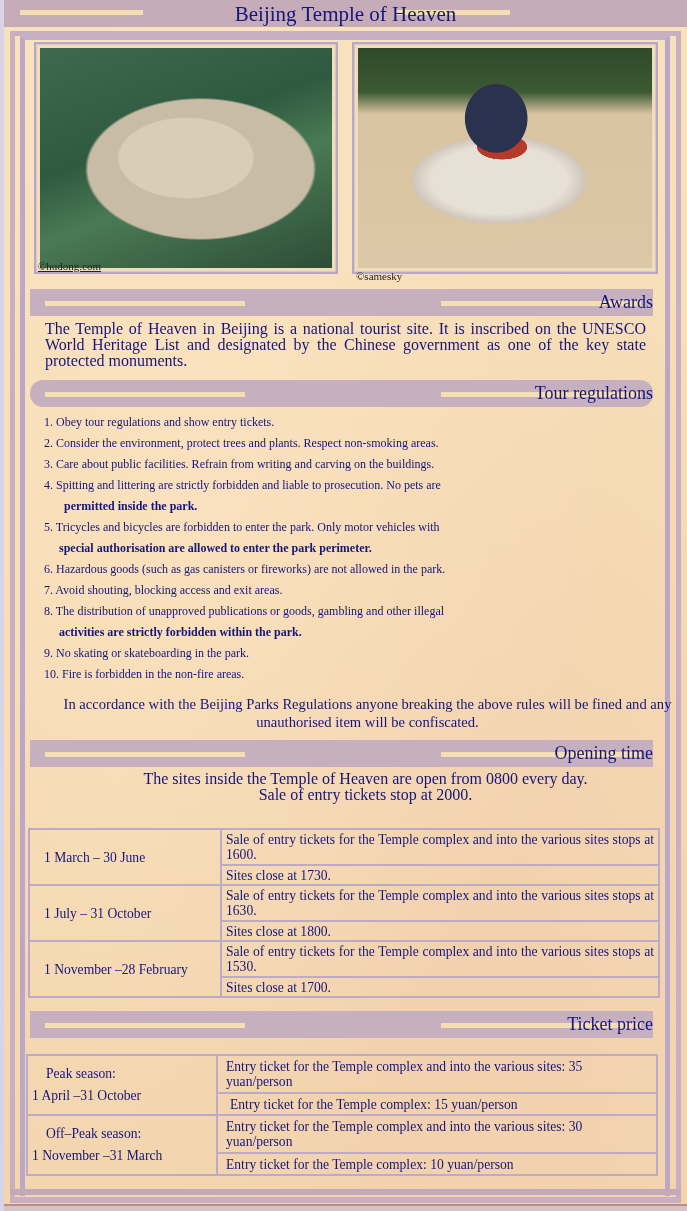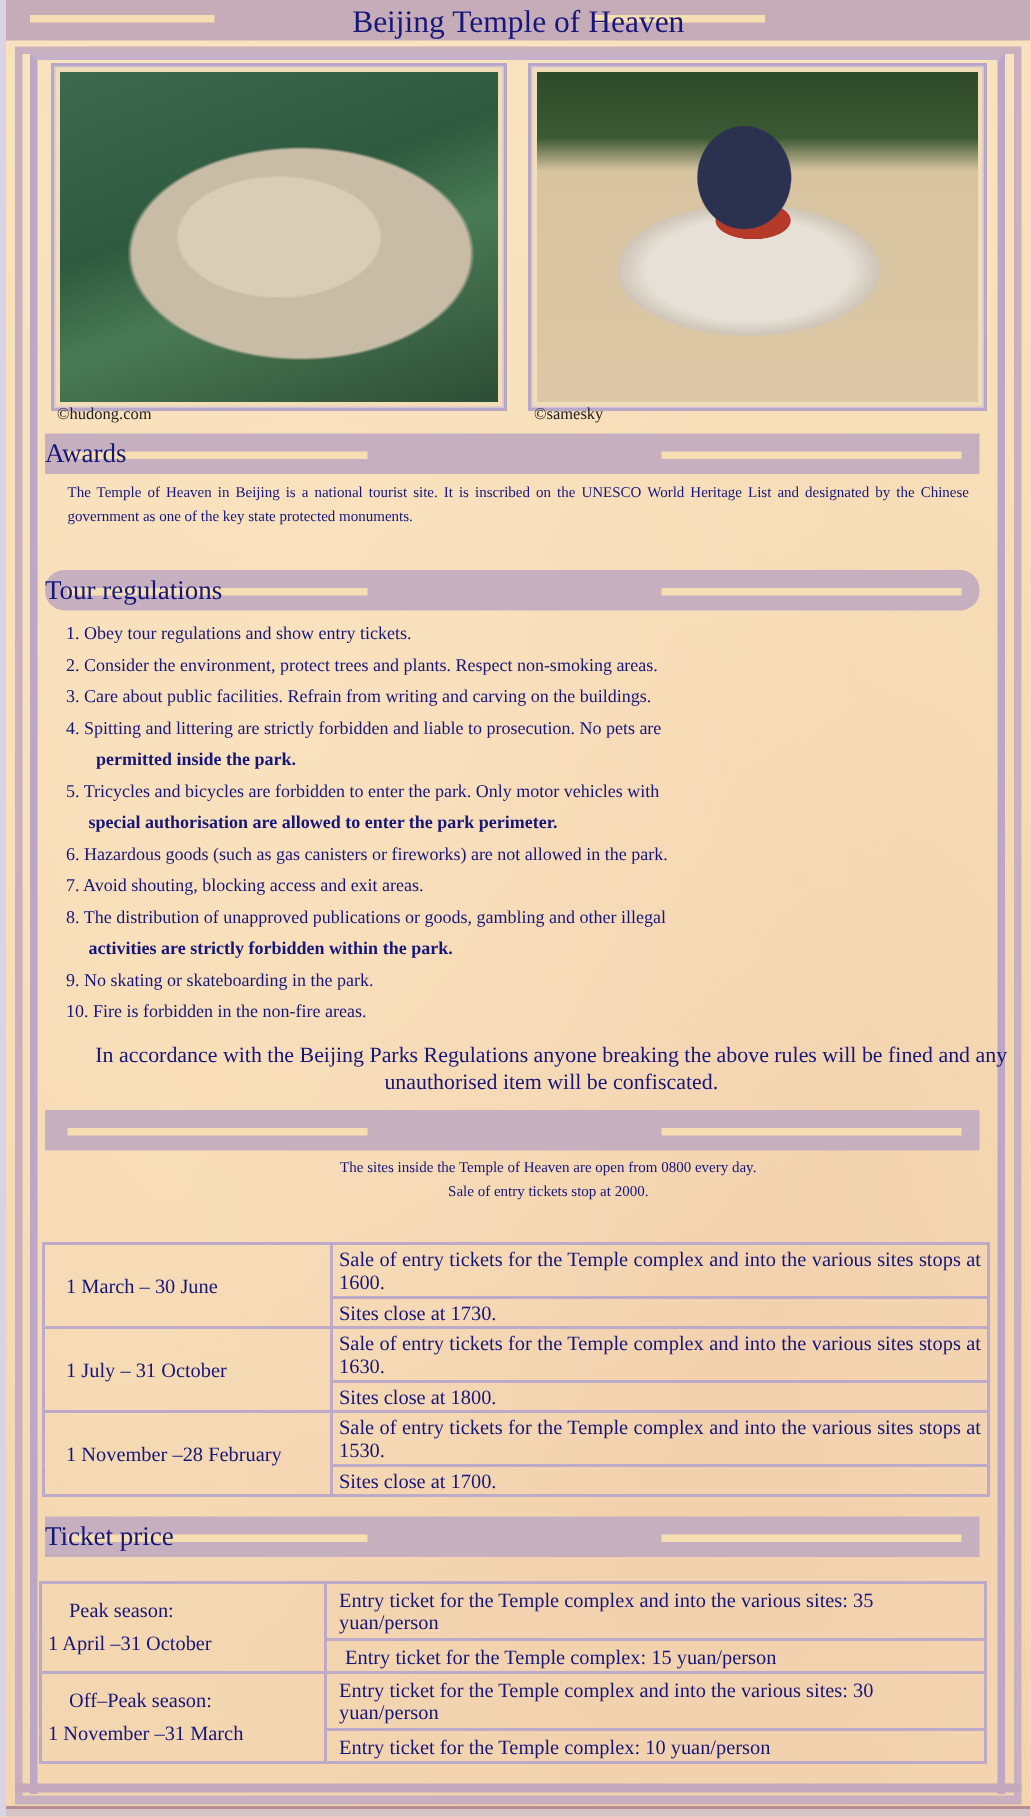--- a/index.html
+++ b/index.html
@@ -55,23 +55,23 @@
   .credit { position:absolute; font-size:11px; color:#222; }
 
   
   .sec-head {
     position:absolute; left:30px; width:623px; height:27px;
     background:#c6b0c0;
   }
   .sec-head .line { position:absolute; top:12px; height:5px; background:#f6deb3; }
   .sec-head .line.l { left:15px; width:200px; }
   .sec-head .line.r { left:411px; width:200px; }
-  .sec-head .txt { position:absolute; left:0; right:0; top:2px; text-align:left; font-size:18px; line-height:23px; color:#15157a; }
-
-  .para { position:absolute; font-size:10px; line-height:16px; color:#15157a; }
+  .sec-head .txt { position:absolute; left:0; right:0; top:2px; text-align:right; font-size:18px; line-height:23px; color:#15157a; }
+
+  .para { position:absolute; font-size:16px; line-height:16px; color:#15157a; }
   .justify { text-align: justify; text-align-last: left; }
   .center { text-align:center;margin-left:24px; }
 
   .reg-list { position:absolute; left:44px; top:412px; width:600px; margin:0; padding:0; list-style:none; }
   .reg-list li { font-size:12px; line-height:21px; color:#15157a; }
   .reg-list .cont { padding-left:15px;font-weight:bold; }
   .reg-list .cont.c4 { padding-left:20px; }
 
   table.info { position:absolute; border-collapse:collapse; color:#15157a; font-size:13.6px; }
   table.info td { border:2px solid #bcaac8; padding:0 4px; vertical-align:middle; line-height:15px; }
@@ -89,21 +89,21 @@
     <div class="line r"></div>
     <div class="title-text">Beijing Temple of Heaven</div>
   </div>
 
   <div class="frame frame1"></div>
   <div class="frame frame2"></div>
 
   <div class="photo-frame" style="left:34px; top:42px; width:292px; height:220px;">
     <div class="photo photo1"></div>
   </div>
-  <div class="credit" style="left:38px; top:270px;">©hudong.com</div>
+  <div class="credit" style="left:38px; top:260px;text-decoration:underline;">©hudong.com</div>
 
   <div class="photo-frame" style="left:352px; top:42px; width:294px; height:220px;">
     <div class="photo photo2"></div>
   </div>
   <div class="credit" style="left:356px; top:270px;">©samesky</div>
 
   <div class="sec-head" style="top:289px;">
     <div class="line l"></div>
     <div class="line r"></div>
     <div class="txt">Awards</div>
@@ -128,20 +128,21 @@
     <li>8. The distribution of unapproved publications or goods, gambling and other illegal</li>
     <li class="cont">activities are strictly forbidden within the park.</li>
     <li>9. No skating or skateboarding in the park.</li>
     <li>10. Fire is forbidden in the non-fire areas.</li>
   </ul>
   <div class="para center" style="left:36px; top:695px; width:615px; font-size:14.6px; line-height:18px;">In accordance with the Beijing Parks Regulations anyone breaking the above rules will be fined and any unauthorised item will be confiscated.</div>
 
   <div class="sec-head" style="top:740px;">
     <div class="line l"></div>
     <div class="line r"></div>
+    <div class="txt">Opening time</div>
   </div>
   <div class="para center" style="left:30px; top:771px; width:623px; line-height:16px;">
     <div>The sites inside the Temple of Heaven are open from 0800 every day.</div>
     <div>Sale of entry tickets stop at 2000.</div>
   </div>
 
   <table class="info opening" style="left:28px; top:828px; width:632px;">
     <colgroup>
         <col style="width:192px">
         <col>

